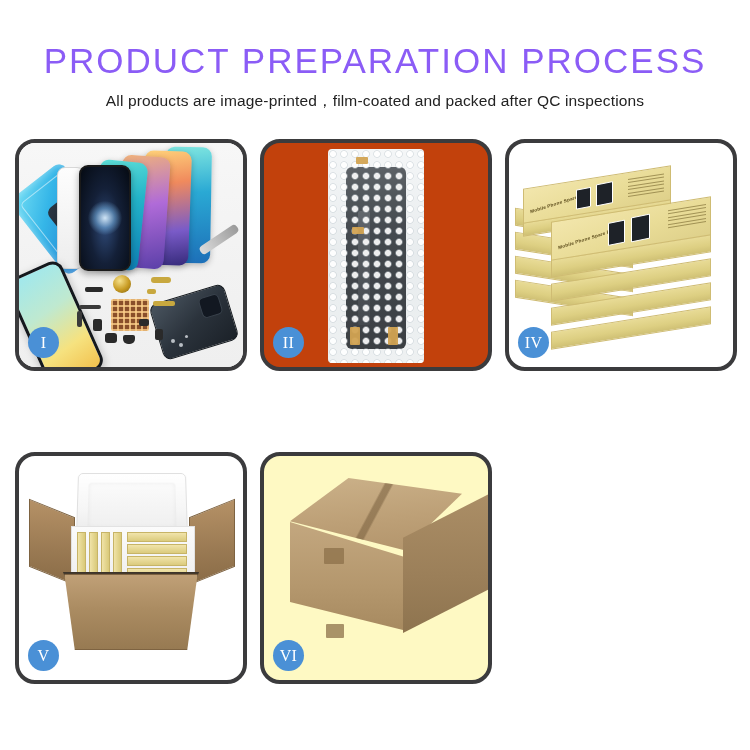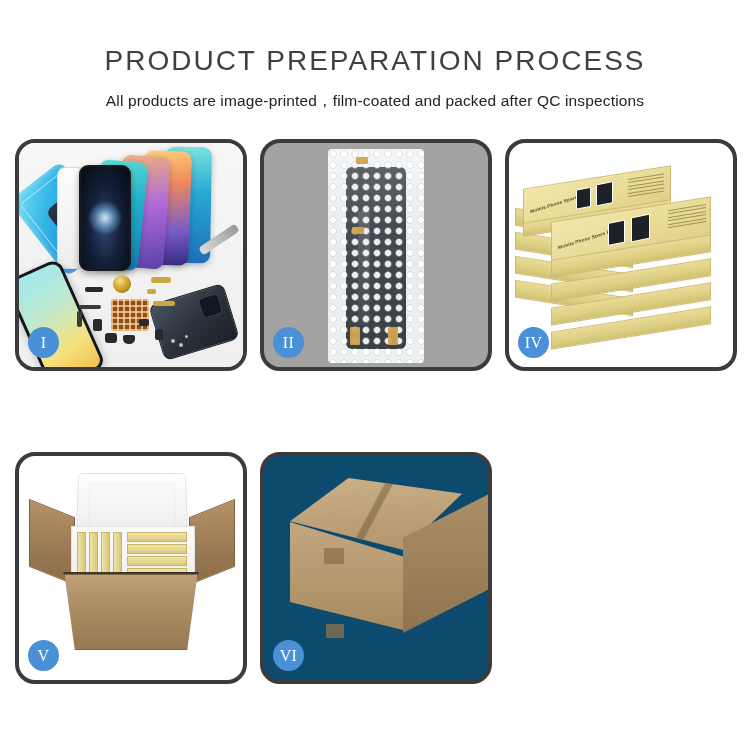--- a/index.html
+++ b/index.html
@@ -16,24 +16,24 @@
     position: relative;
     width: 750px;
     height: 750px;
     background: #ffffff;
   }
 
   
   .header { position: absolute; top: 40px; left: 0; width: 750px; text-align: center; }
 
   .main-title {
-    font-size: 28px;
+    font-size: 35px;
     font-weight: 400;
     letter-spacing: 2.0px;
-    color: #404040;
+    color: #8b5cf6;
     line-height: 42px;
     white-space: nowrap;
   }
 
   .sub-title {
     margin-top: 9px;
     font-size: 15.5px;
     font-weight: 400;
     color: #222222;
     letter-spacing: 0.15px;
@@ -180,21 +180,21 @@
     background-image:
       repeating-linear-gradient(0deg, rgba(255,210,140,.75) 0 2px, transparent 2px 6px),
       repeating-linear-gradient(90deg, rgba(255,210,140,.75) 0 2px, transparent 2px 6px);
     z-index:9;
   }
   .chip { position:absolute; border-radius:2px; background:#2a2a2a; z-index:9; }
   .flex { position:absolute; border-radius:2px; background:#c8a83f; z-index:9; }
   .scr  { position:absolute; border-radius:50%; background:#b9bec4; z-index:9; }
 
   
-  .p2 { background: #a3a3a3; }
+  .p2 { background: #c2410c; }
   .bag {
     position:absolute; left:50%; top:6px; margin-left:-48px;
     width:96px; height:214px; border-radius:4px;
     background: linear-gradient(180deg,#f4f6f7 0%,#e8ecee 50%,#eef1f2 100%);
     overflow:hidden;
   }
   .bubbles {
     position:absolute; inset:0;
     background-image:
       radial-gradient(circle at 5px 5px, rgba(255,255,255,.95) 2.6px, rgba(190,200,206,.5) 3.4px, transparent 4.2px);
@@ -316,21 +316,21 @@
     border:1px solid #7e6341;
     clip-path: polygon(5% 0, 95% 0, 88% 100%, 12% 100%);
   }
   .v-rim {
     position:absolute; left:38px; top:116px; width:148px; height:8px;
     background: linear-gradient(180deg,#3b3228,#6b5740);
     clip-path: polygon(4% 0, 96% 0, 94% 100%, 6% 100%);
   }
 
   
-  .p6 { background:#0c4a6e; }
+  .p6 { background:#fef9c3; }
   .c-top {
     position:absolute; left:26px; top:22px; width:172px; height:72px;
     background: linear-gradient(175deg,#cbb189 0%,#bda077 55%,#b2946b 100%);
     clip-path: polygon(34% 0, 100% 22%, 66% 100%, 0 60%);
     border:0;
   }
   .c-top-seam {
     position:absolute; left:26px; top:22px; width:172px; height:72px;
     clip-path: polygon(34% 0, 100% 22%, 66% 100%, 0 60%);
     background: linear-gradient(118deg, transparent 46%, rgba(120,95,62,.55) 47%, rgba(120,95,62,.55) 50%, transparent 51%);

